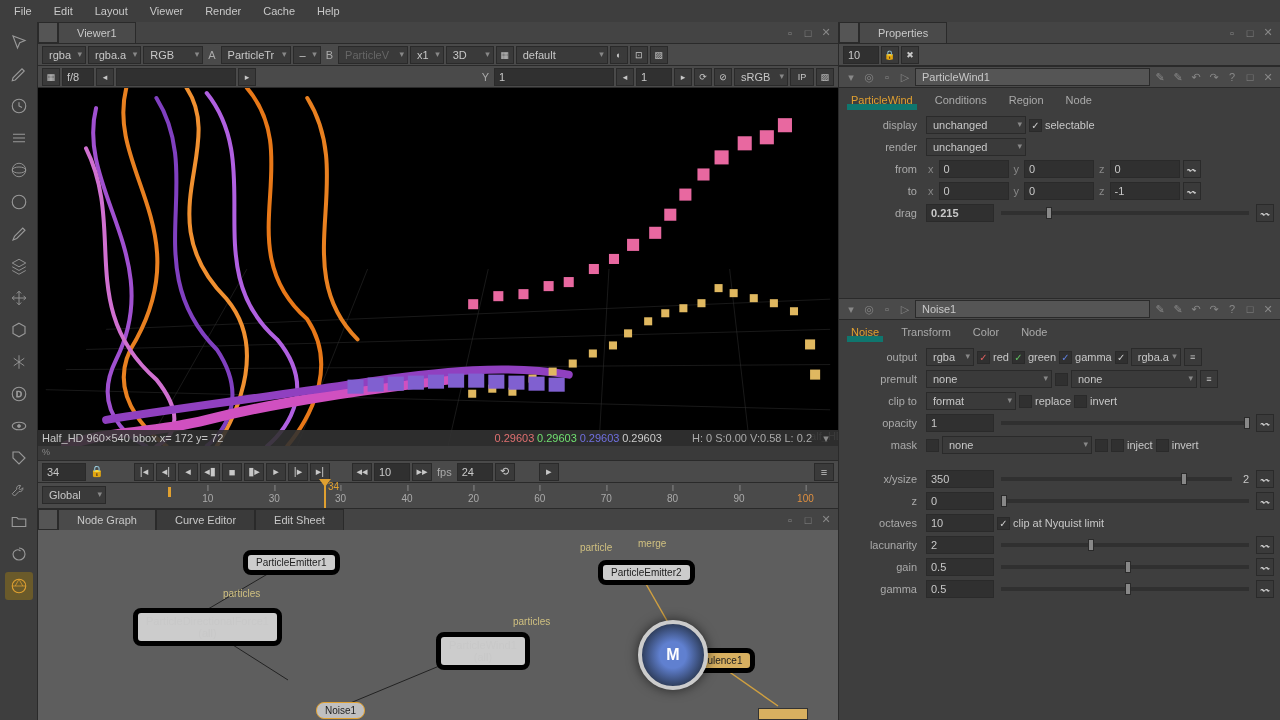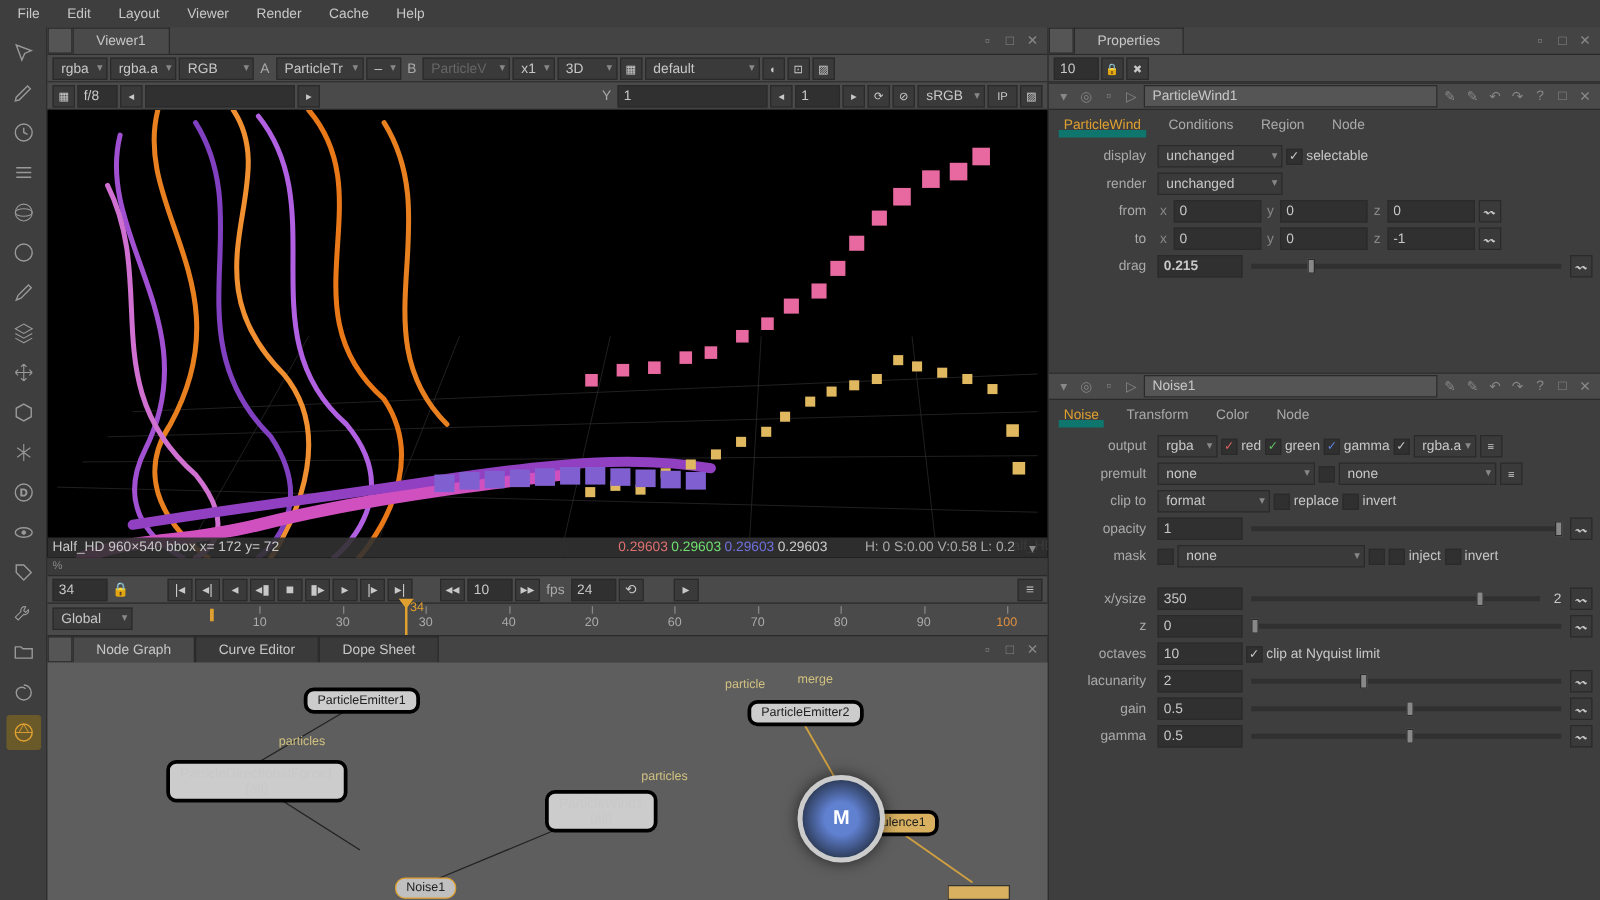--- a/index.html
+++ b/index.html
@@ -37,21 +37,21 @@
 .pbtn{width:20px;height:18px;background:#3a3a3a;border:1px solid #2a2a2a;display:flex;align-items:center;justify-content:center;cursor:pointer}
 .framein{background:#303030;border:1px solid #2a2a2a;padding:2px 4px;width:44px}
 .ruler{height:26px;background:#4a4a4a;position:relative;border-top:1px solid #2a2a2a}
 .ruler-track{position:absolute;left:130px;right:6px;top:0;bottom:0}
 .tick{position:absolute;top:10px;font-size:10px;color:#aaa;text-align:center;transform:translateX(-50%)}
 .tick::before{content:"";position:absolute;top:-8px;left:50%;width:1px;height:6px;background:#888}
 .playhead{position:absolute;top:0;width:2px;height:100%;background:#e0a030}
 .playhead::after{content:attr(data-f);position:absolute;top:-2px;left:4px;color:#e0a030;font-size:10px}
 .ng-tabs{height:22px;background:#444;display:flex;align-items:stretch;border-top:1px solid #2a2a2a}
 .nodegraph{flex:1;background:#5e5e5e;position:relative;overflow:hidden}
-.node{position:absolute;background:#ccc;border:3px solid #000000;border-radius:8px;padding:2px 8px;font-size:10px;color:#222;text-align:center}
+.node{position:absolute;background:#ccc;border:5px solid #000000;border-radius:8px;padding:2px 8px;font-size:10px;color:#222;text-align:center}
 .node.sel{border:1px solid #e0a030;background:#c0c0c0}
 .nodein{position:absolute;color:#d0c080;font-size:10px}
 .right{width:442px;background:#3e3e3e;display:flex;flex-direction:column;border-left:1px solid #2a2a2a}
 .panelbody{flex:1;padding:4px 6px;overflow:hidden}
 .proprow{display:flex;align-items:center;height:22px;gap:3px}
 .proplbl{width:78px;text-align:right;padding-right:6px;color:#aaa}
 .fldsm{background:#303030;border:1px solid #2a2a2a;padding:2px 4px;width:58px}
 .vlbl{color:#888;padding:0 2px}
 .ck{width:13px;height:13px;background:#303030;border:1px solid #2a2a2a;display:inline-flex;align-items:center;justify-content:center}
 .ck.on::after{content:"✓";font-size:10px;color:#ccc}
@@ -368,21 +368,21 @@
         <div class="tick" style="left:76%">80</div>
         <div class="tick" style="left:86%">90</div>
         <div class="tick" style="left:96%;color:#e09040">100</div>
       </div>
     </div>
 
     <div class="ng-tabs">
       <div class="tabhdr"></div>
       <div class="tab active">Node Graph</div>
       <div class="tab">Curve Editor</div>
-      <div class="tab">Dope Sheet</div>
+      <div class="tab">Edit Sheet</div>
       <div class="tabicons">
         <div class="smicon">▫</div>
         <div class="smicon">□</div>
         <div class="smicon">✕</div>
       </div>
     </div>
 
     <div class="nodegraph">
       <svg style="position:absolute;inset:0;width:100%;height:100%">
         <line x1="250" y1="32" x2="165" y2="82" stroke="#222" stroke-width="1"></line>

